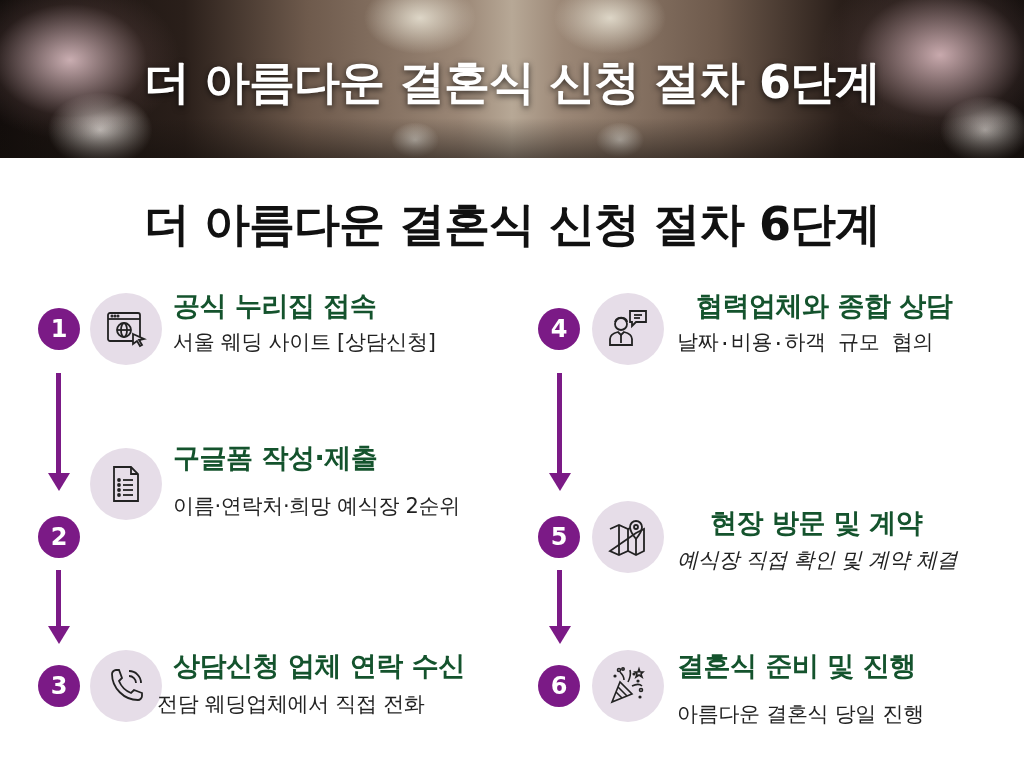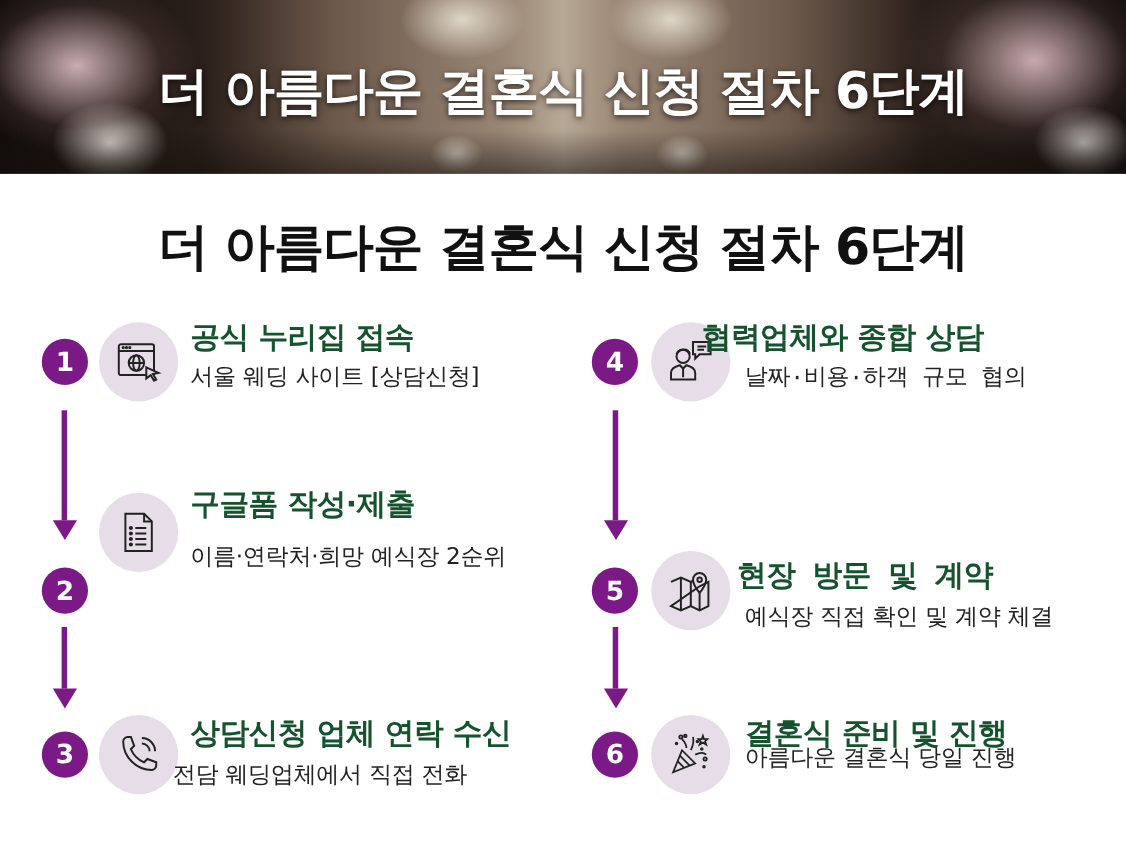--- a/index.html
+++ b/index.html
@@ -129,41 +129,41 @@
   <svg viewBox="0 0 44 44" fill="none" stroke="#222" stroke-width="1.8">
     <circle cx="15" cy="17" r="6"></circle>
     <path d="M9 15 C10 11 14 10 18 11 C20 12 21 14 21 15"></path>
     <path d="M4 38 V32 C4 28 8 26 12 25 L15 28 L18 25 C22 26 26 28 26 32 V38 Z"></path>
     <line x1="15" y1="28" x2="15" y2="36"></line>
     <path d="M24 4 H40 V15 H30 L26 19 V15 H24 Z"></path>
     <line x1="28" y1="8" x2="36" y2="8"></line>
     <line x1="28" y1="11" x2="34" y2="11"></line>
   </svg>
 </div>
-<div class="step-title" style="left:638px; top:288px;text-align:right;">협력업체와 종합 상담</div>
+<div class="step-title" style="left:696px; top:288px;text-align:right;">협력업체와 종합 상담</div>
 <div class="step-desc" style="left:677px; top:328px;font-family:Liberation Mono, monospace;">날짜·비용·하객 규모 협의</div>
 
 <div class="arrow" style="left:557px; top:373px;">
   <div class="shaft" style="height:100px;"></div>
   <div class="head" style="left:-8.5px; top:100px;"></div>
 </div>
 
 <div class="step-num" style="left:538px; top:516px;">5</div>
 <div class="step-icon" style="left:592px; top:501px;">
   <svg viewBox="0 0 44 44" fill="none" stroke="#222" stroke-width="1.8">
     <path d="M4 14 L13 10 L22 14 L24 13 M30 18 L38 14 V36 L30 40 L22 36 L13 40 L4 36 Z"></path>
     <line x1="13" y1="10" x2="13" y2="40"></line>
     <line x1="22" y1="14" x2="22" y2="36"></line>
     <line x1="30" y1="24" x2="30" y2="40"></line>
     <path d="M30 24 C26 19 24 16 24 12 A6 6 0 0 1 36 12 C36 16 34 19 30 24 Z"></path>
     <circle cx="30" cy="12" r="2"></circle>
   </svg>
 </div>
-<div class="step-title" style="left:670px; top:505px;font-family:Liberation Mono, monospace;">현장 방문 및 계약</div>
-<div class="step-desc" style="left:677px; top:546px;">예식장 직접 확인 및 계약 체결</div>
+<div class="step-title" style="left:710px; top:505px;">현장 방문 및 계약</div>
+<div class="step-desc" style="left:677px; top:546px;font-style:italic;">예식장 직접 확인 및 계약 체결</div>
 
 <div class="arrow" style="left:557px; top:570px;">
   <div class="shaft" style="height:56px;"></div>
   <div class="head" style="left:-8.5px; top:56px;"></div>
 </div>
 
 <div class="step-num" style="left:538px; top:665px;">6</div>
 <div class="step-icon" style="left:592px; top:650px;">
   <svg viewBox="0 0 44 44" fill="none" stroke="#222" stroke-width="1.6">
     <path d="M6 38 L14 18 L26 30 Z"></path>
@@ -176,13 +176,13 @@
     <circle cx="17" cy="5" r="1.2"></circle>
     <circle cx="9" cy="12" r="0.8" fill="#222"></circle>
     <circle cx="28" cy="10" r="0.8" fill="#222"></circle>
     <path d="M33 5 L34 8 L37 8 L35 10 L36 13 L33 11 L30 13 L31 10 L29 8 L32 8 Z"></path>
     <circle cx="35" cy="26" r="1.5"></circle>
     <circle cx="32" cy="17" r="0.8" fill="#222"></circle>
     <circle cx="34" cy="33" r="0.8" fill="#222"></circle>
   </svg>
 </div>
 <div class="step-title" style="left:677px; top:648px;">결혼식 준비 및 진행</div>
-<div class="step-desc" style="left:677px; top:674px;">아름다운 결혼식 당일 진행</div>
+<div class="step-desc" style="left:677px; top:700px;">아름다운 결혼식 당일 진행</div>
 
 </body></html>

